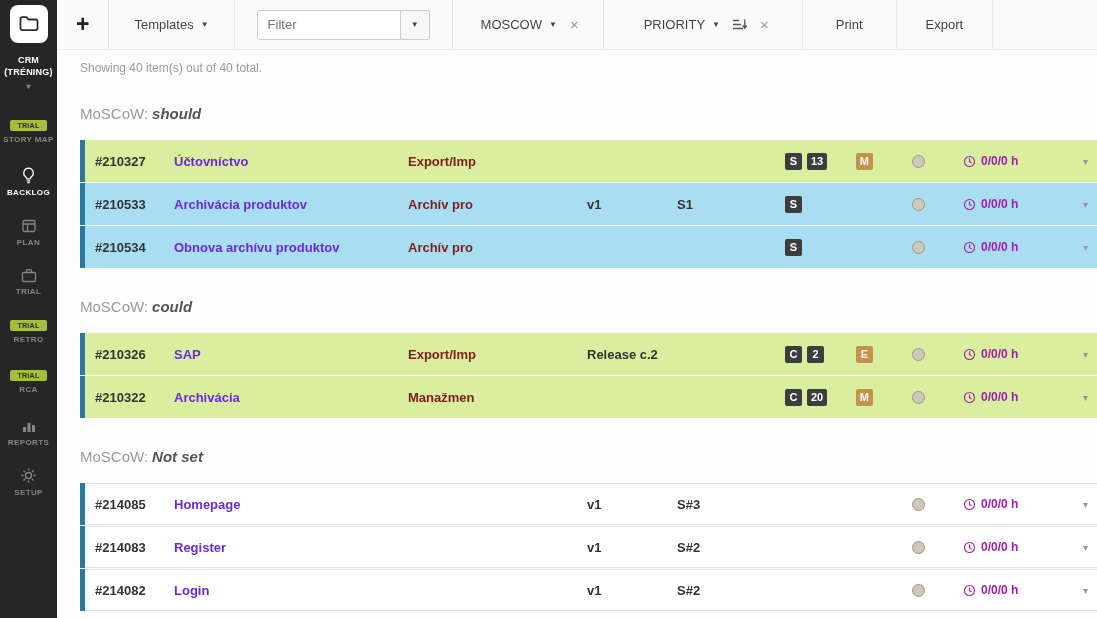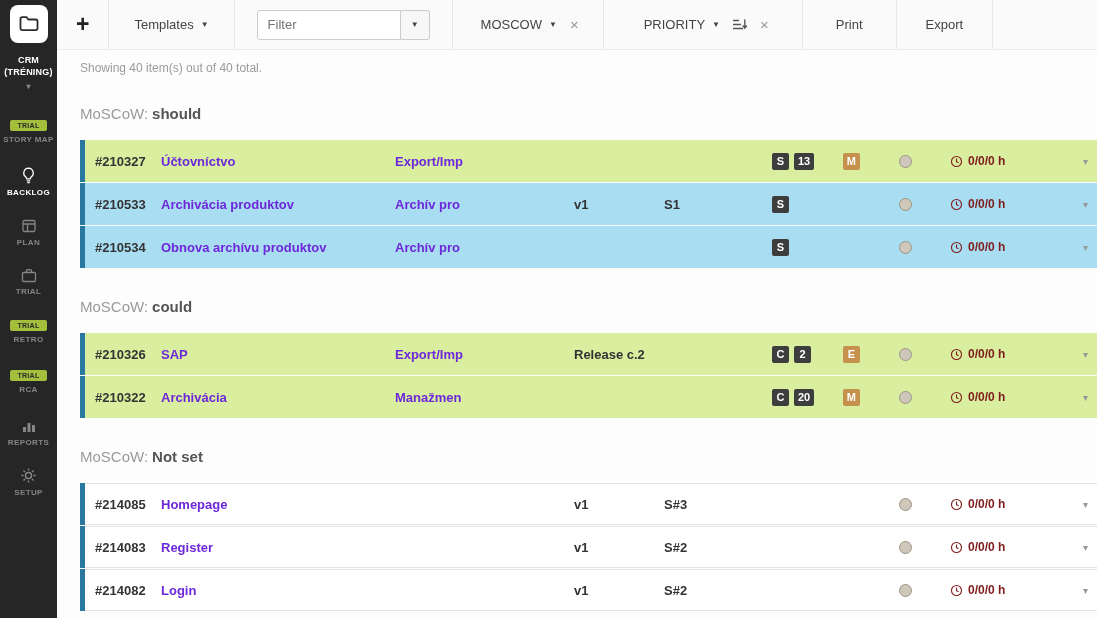--- a/index.html
+++ b/index.html
@@ -45,44 +45,44 @@
   .f-moscow { padding:0 24px 0 28px; } .f-moscow .x { margin-left:13px; }
   .f-priority { padding:0 33px 0 40px; } .f-priority .x { margin-left:13px; }
   .sort-icon { margin-left:12px; display:flex; align-items:center; cursor:pointer; }
   .tb-print { padding:0 33px; } .tb-export { padding:0 29px; }
 
   .status { font-size:12px; color:#9b9b9b; padding:11px 0 0 23px; }
   .content { padding-left:23px; flex:1; }
 
   .group-header { margin:30px 0 17px; font-size:15px; line-height:18px; }
   .gh-label { color:#9b9b9b; }
-  .gh-value { color:#555; font-weight:bold; margin-left:4px; }
+  .gh-value { color:#555; font-weight:bold; margin-left:4px;font-style:italic; }
 
   .row { width:1040px; height:42px; margin-bottom:1px; display:flex; align-items:center;
          position:relative; cursor:pointer; }
   .row.green { background:#d9ee9e; }
   .row.blue  { background:#a9ddf2; }
   .row.white { background:#fff; box-shadow: inset 0 0 0 1px #e4e4e4; }
   .accent { width:5px; align-self:stretch; background:#2878a0; flex-shrink:0; }
   .cell { flex-shrink:0; }
-  .c-id      { width:76px; padding-left:10px; font-size:13px; font-weight:bold; color:#333; }
+  .c-id      { width:89px; padding-left:10px; font-size:13px; font-weight:bold; color:#333; }
   .c-title   { width:234px; font-size:13px; color:#6d28d9; white-space:nowrap; overflow:hidden;font-weight:bold; }
-  .c-project { width:179px; font-size:13px; font-weight:bold; color:#6d28d9; }
+  .c-project { width:179px; font-size:13px; font-weight:bold; color:#7f1d1d; }
   .c-release { width:90px;  font-size:13px; font-weight:bold; color:#333; }
   .c-sprint  { width:100px; font-size:13px; font-weight:bold; color:#333; }
   .c-badges  { width:96px; padding-left:8px; display:flex; align-items:center; gap:5px; }
   .badge { height:17px; min-width:17px; padding:0 4px; border-radius:2px; font-size:11px;
            font-weight:bold; line-height:17px; text-align:center; color:#fff; }
   .badge.dark { background:#3d3d3d; }
   .badge.tan  { background:#c6914c; margin-left:auto; }
   .c-status { width:90px; display:flex; justify-content:center; }
   .circle { width:13px; height:13px; border-radius:50%; background:#cfc8ba;
             border:1px solid #9a9483; cursor:pointer; }
   .c-time { width:110px; display:flex; align-items:center; gap:5px; font-size:12px;
-            font-weight:bold; color:#7f1d1d; }
+            font-weight:bold; color:#a21caf; }
   .chevron { position:absolute; left:1003px; top:50%; transform:translateY(-50%);
              color:#999; font-size:10px; }
 </style>
 </head>
 <body>
 
 <aside class="sidebar">
   <div class="logo">
     <svg width="24" height="24" viewBox="0 0 24 24" fill="none" stroke="#2d2d2d" stroke-width="1.8">
       <path d="M3.5 7c0-1 .8-1.8 1.8-1.8h4.2l2 2.3h7.2c1 0 1.8.8 1.8 1.8v7c0 1-.8 1.8-1.8 1.8H5.3c-1 0-1.8-.8-1.8-1.8z"></path>

